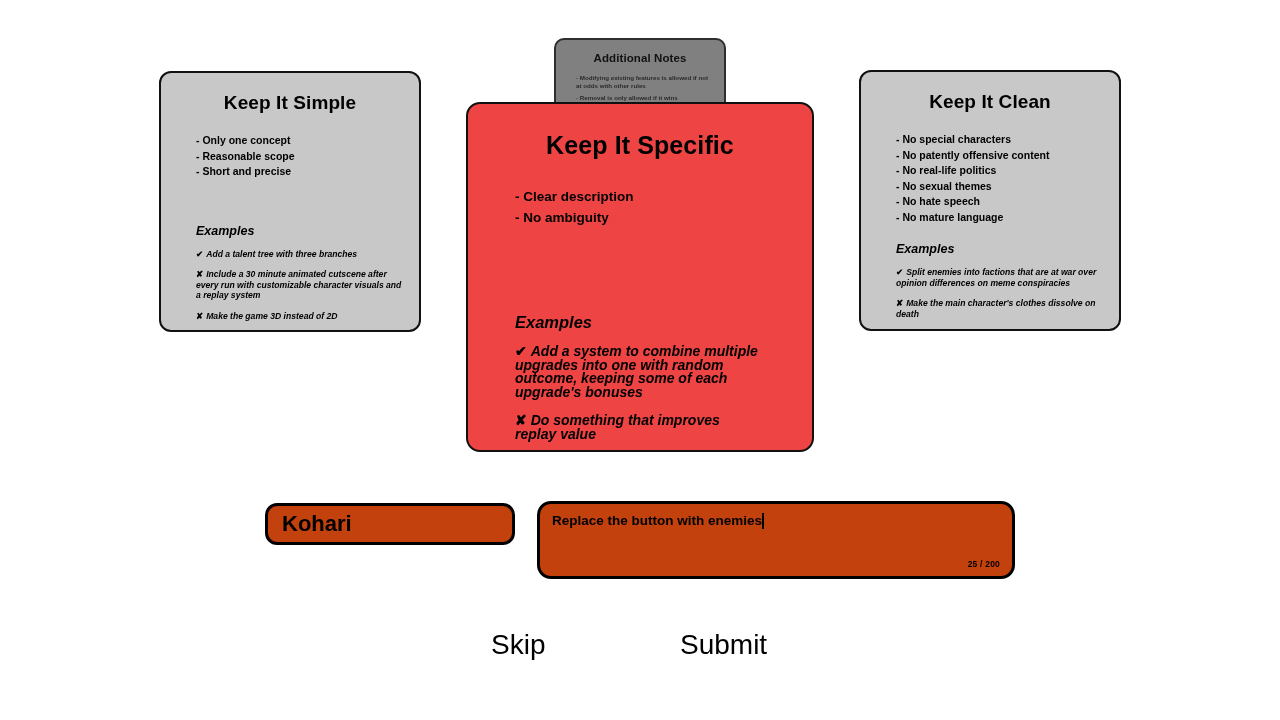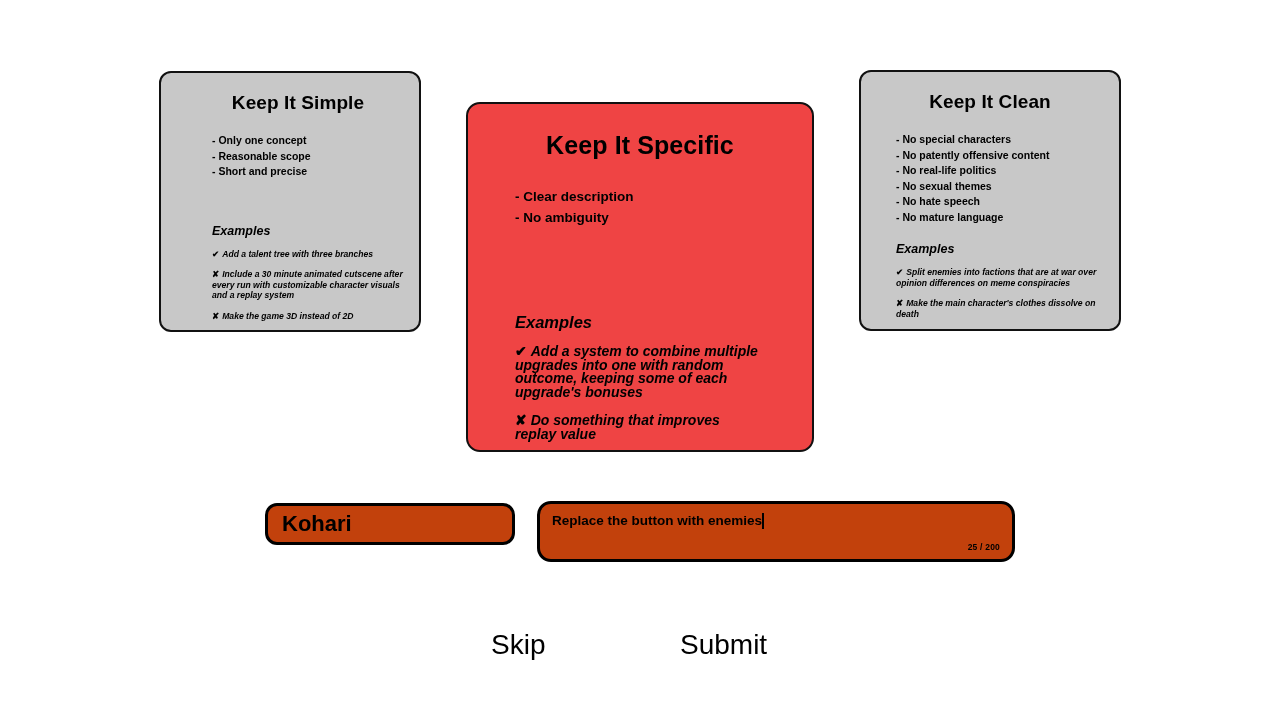--- a/index.html
+++ b/index.html
@@ -53,21 +53,21 @@
   }
 
   
   .card-side {
     background: #c8c8c8;
     width: 262px;
     height: 261px;
     padding: 0;
   }
 
-  #card-simple { left: 159px; top: 71px; padding-left: 16px; }
+  #card-simple { left: 159px; top: 71px; }
   #card-clean  { left: 859px; top: 70px; }
 
   .card-side .card-title {
     font-size: 19px;
     margin-top: 19px;
   }
 
   .card-side .rule-list {
     margin-top: 19px;
     padding-left: 35px;
@@ -201,21 +201,21 @@
   #name-value {
     font-size: 22px;
     font-weight: bold;
     line-height: 1;
   }
 
   #idea-field {
     left: 537px;
     top: 501px;
     width: 478px;
-    height: 61px;
+    height: 78px;
     border-radius: 14px;
     padding: 8px 12px 4px 12px;
   }
 
   #idea-text-row {
     display: flex;
     align-items: center;
     font-size: 13.5px;
     font-weight: bold;
     line-height: 18px;
@@ -254,20 +254,27 @@
   }
 
   #btn-skip   { left: 491px; top: 631px; }
   #btn-submit { left: 680px; top: 631px; }
 </style>
 </head>
 <body>
 
 <div id="stage">
 
+  <div class="card" id="card-notes">
+    <div class="card-title">Additional Notes</div>
+    <div class="rule-list">
+      <div class="rule-item">- Modifying existing features is allowed if not at odds with other rules</div>
+      <div class="rule-item">- Removal is only allowed if it wins community</div>
+    </div>
+  </div>
 
   <div class="card card-side" id="card-simple">
     <div class="card-title">Keep It Simple</div>
 
     <div class="rule-list">
       <div class="rule-item">- Only one concept</div>
       <div class="rule-item">- Reasonable scope</div>
       <div class="rule-item">- Short and precise</div>
     </div>
 

